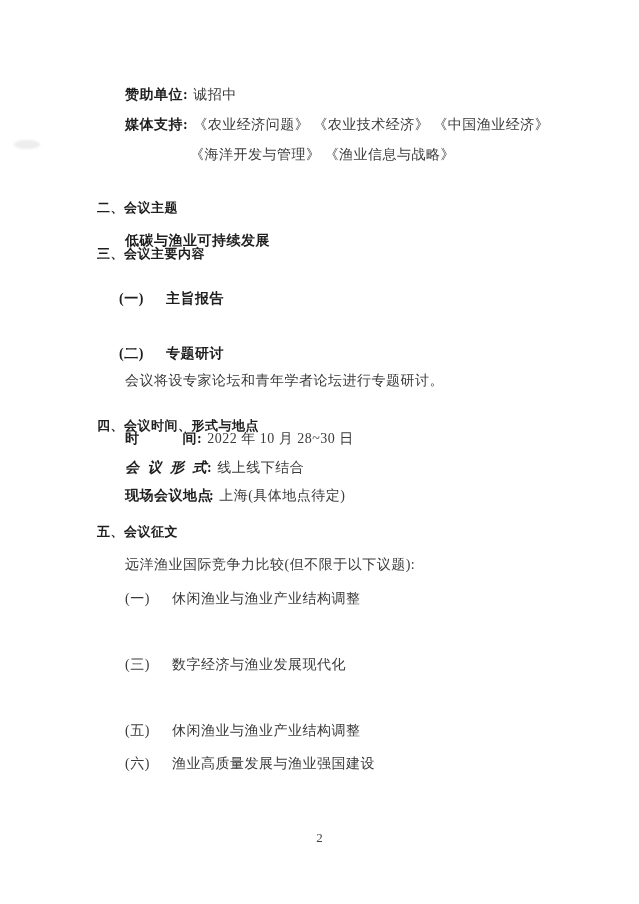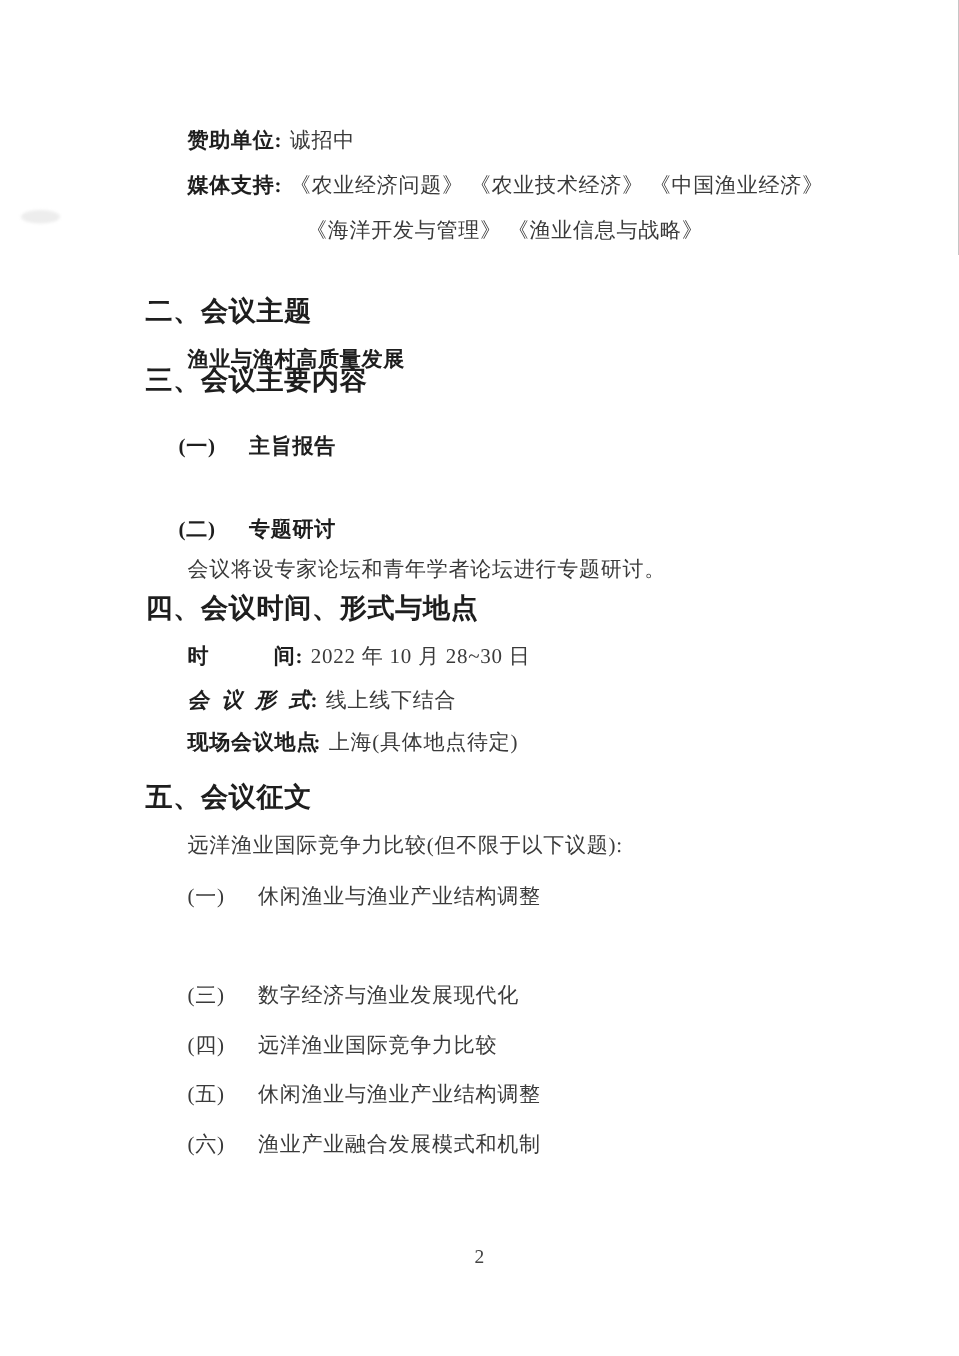--- a/index.html
+++ b/index.html
@@ -18,21 +18,21 @@
   .line {
     position: absolute;
     left: 125px;
     white-space: nowrap;
     font-size: 14px;
     line-height: 19px;
     letter-spacing: 0.5px;
     color: #3a3a3a;
   }
   .b { font-weight: bold; color: #1e1e1e; }
-  .h { left: 97px; font-size: 18px; font-family: Liberation Serif, serif; }
+  .h { left: 97px; font-size: 13px; font-family: Liberation Serif, serif; }
   .jlbl {
     display: inline-block;
     text-align: justify;
     text-align-last: justify;
     vertical-align: top;
   }
   .w72 { width: 72px; }
   .w82 { width: 82px; font-style: italic; }
   .w84 { width: 84px; font-family: Liberation Serif, serif; }
   .val { margin-left: 5px; }
@@ -60,64 +60,61 @@
 
   <div class="smudge"></div>
 
   <div class="line" style="top:85px">
     <span class="b">赞助单位:</span><span class="val">诚招中</span>
   </div>
 
   <div class="line" style="top:115px">
     <span class="b">媒体支持:</span><span class="val">《农业经济问题》 《农业技术经济》 《中国渔业经济》</span>
   </div>
-  <div class="line" style="top:145px;left:204px">
+  <div class="line" style="top:145px;left:190px">
     <span>《海洋开发与管理》 《渔业信息与战略》</span>
   </div>
 
   <div class="line b h" style="top:198px">二、会议主题</div>
-  <div class="line b" style="top:231px">渔业与渔村高质量发展</div>
+  <div class="line b" style="top:231px">低碳与渔业可持续发展</div>
 
   <div class="line b h" style="top:244px">三、会议主要内容</div>
 
   <div class="line" style="top:289px;left:119px">
     <span class="b num">(一)</span><span class="b">主旨报告</span>
   </div>
 
   <div class="line" style="top:344px;left:119px">
     <span class="b num">(二)</span><span class="b">专题研讨</span>
   </div>
   <div class="line" style="top:371px">会议将设专家论坛和青年学者论坛进行专题研讨。</div>
 
-  <div class="line b h" style="top:396px">四、会议时间、形式与地点</div>
+  <div class="line b h" style="top:416px">四、会议时间、形式与地点</div>
 
   <div class="line" style="top:429px">
     <span class="b jlbl w72">时间</span><span class="b">:</span><span class="val">2022 年 10 月 28~30 日</span>
   </div>
   <div class="line" style="top:458px">
     <span class="b jlbl w82">会议形式</span><span class="b">:</span><span class="val">线上线下结合</span>
   </div>
   <div class="line" style="top:486px">
     <span class="b jlbl w84">现场会议地点</span><span class="b">:</span><span class="val">上海(具体地点待定)</span>
   </div>
 
   <div class="line b h" style="top:522px">五、会议征文</div>
   <div class="line" style="top:555px">远洋渔业国际竞争力比较(但不限于以下议题):</div>
 
   <div class="line" style="top:589px">
     <span class="num">(一)</span><span>休闲渔业与渔业产业结构调整</span>
   </div>
   <div class="line" style="top:655px">
     <span class="num">(三)</span><span>数字经济与渔业发展现代化</span>
   </div>
-  <div class="line" style="top:688px">
-    <span class="num">(四)</span><span>远洋渔业国际竞争力比较</span>
-  </div>
   <div class="line" style="top:721px">
     <span class="num">(五)</span><span>休闲渔业与渔业产业结构调整</span>
   </div>
   <div class="line" style="top:754px">
-    <span class="num">(六)</span><span>渔业产业融合发展模式和机制</span>
+    <span class="num">(六)</span><span>渔业高质量发展与渔业强国建设</span>
   </div>
 
   <div class="pageno" style="top:830px">2</div>
 
 </div>
 
 </body></html>

